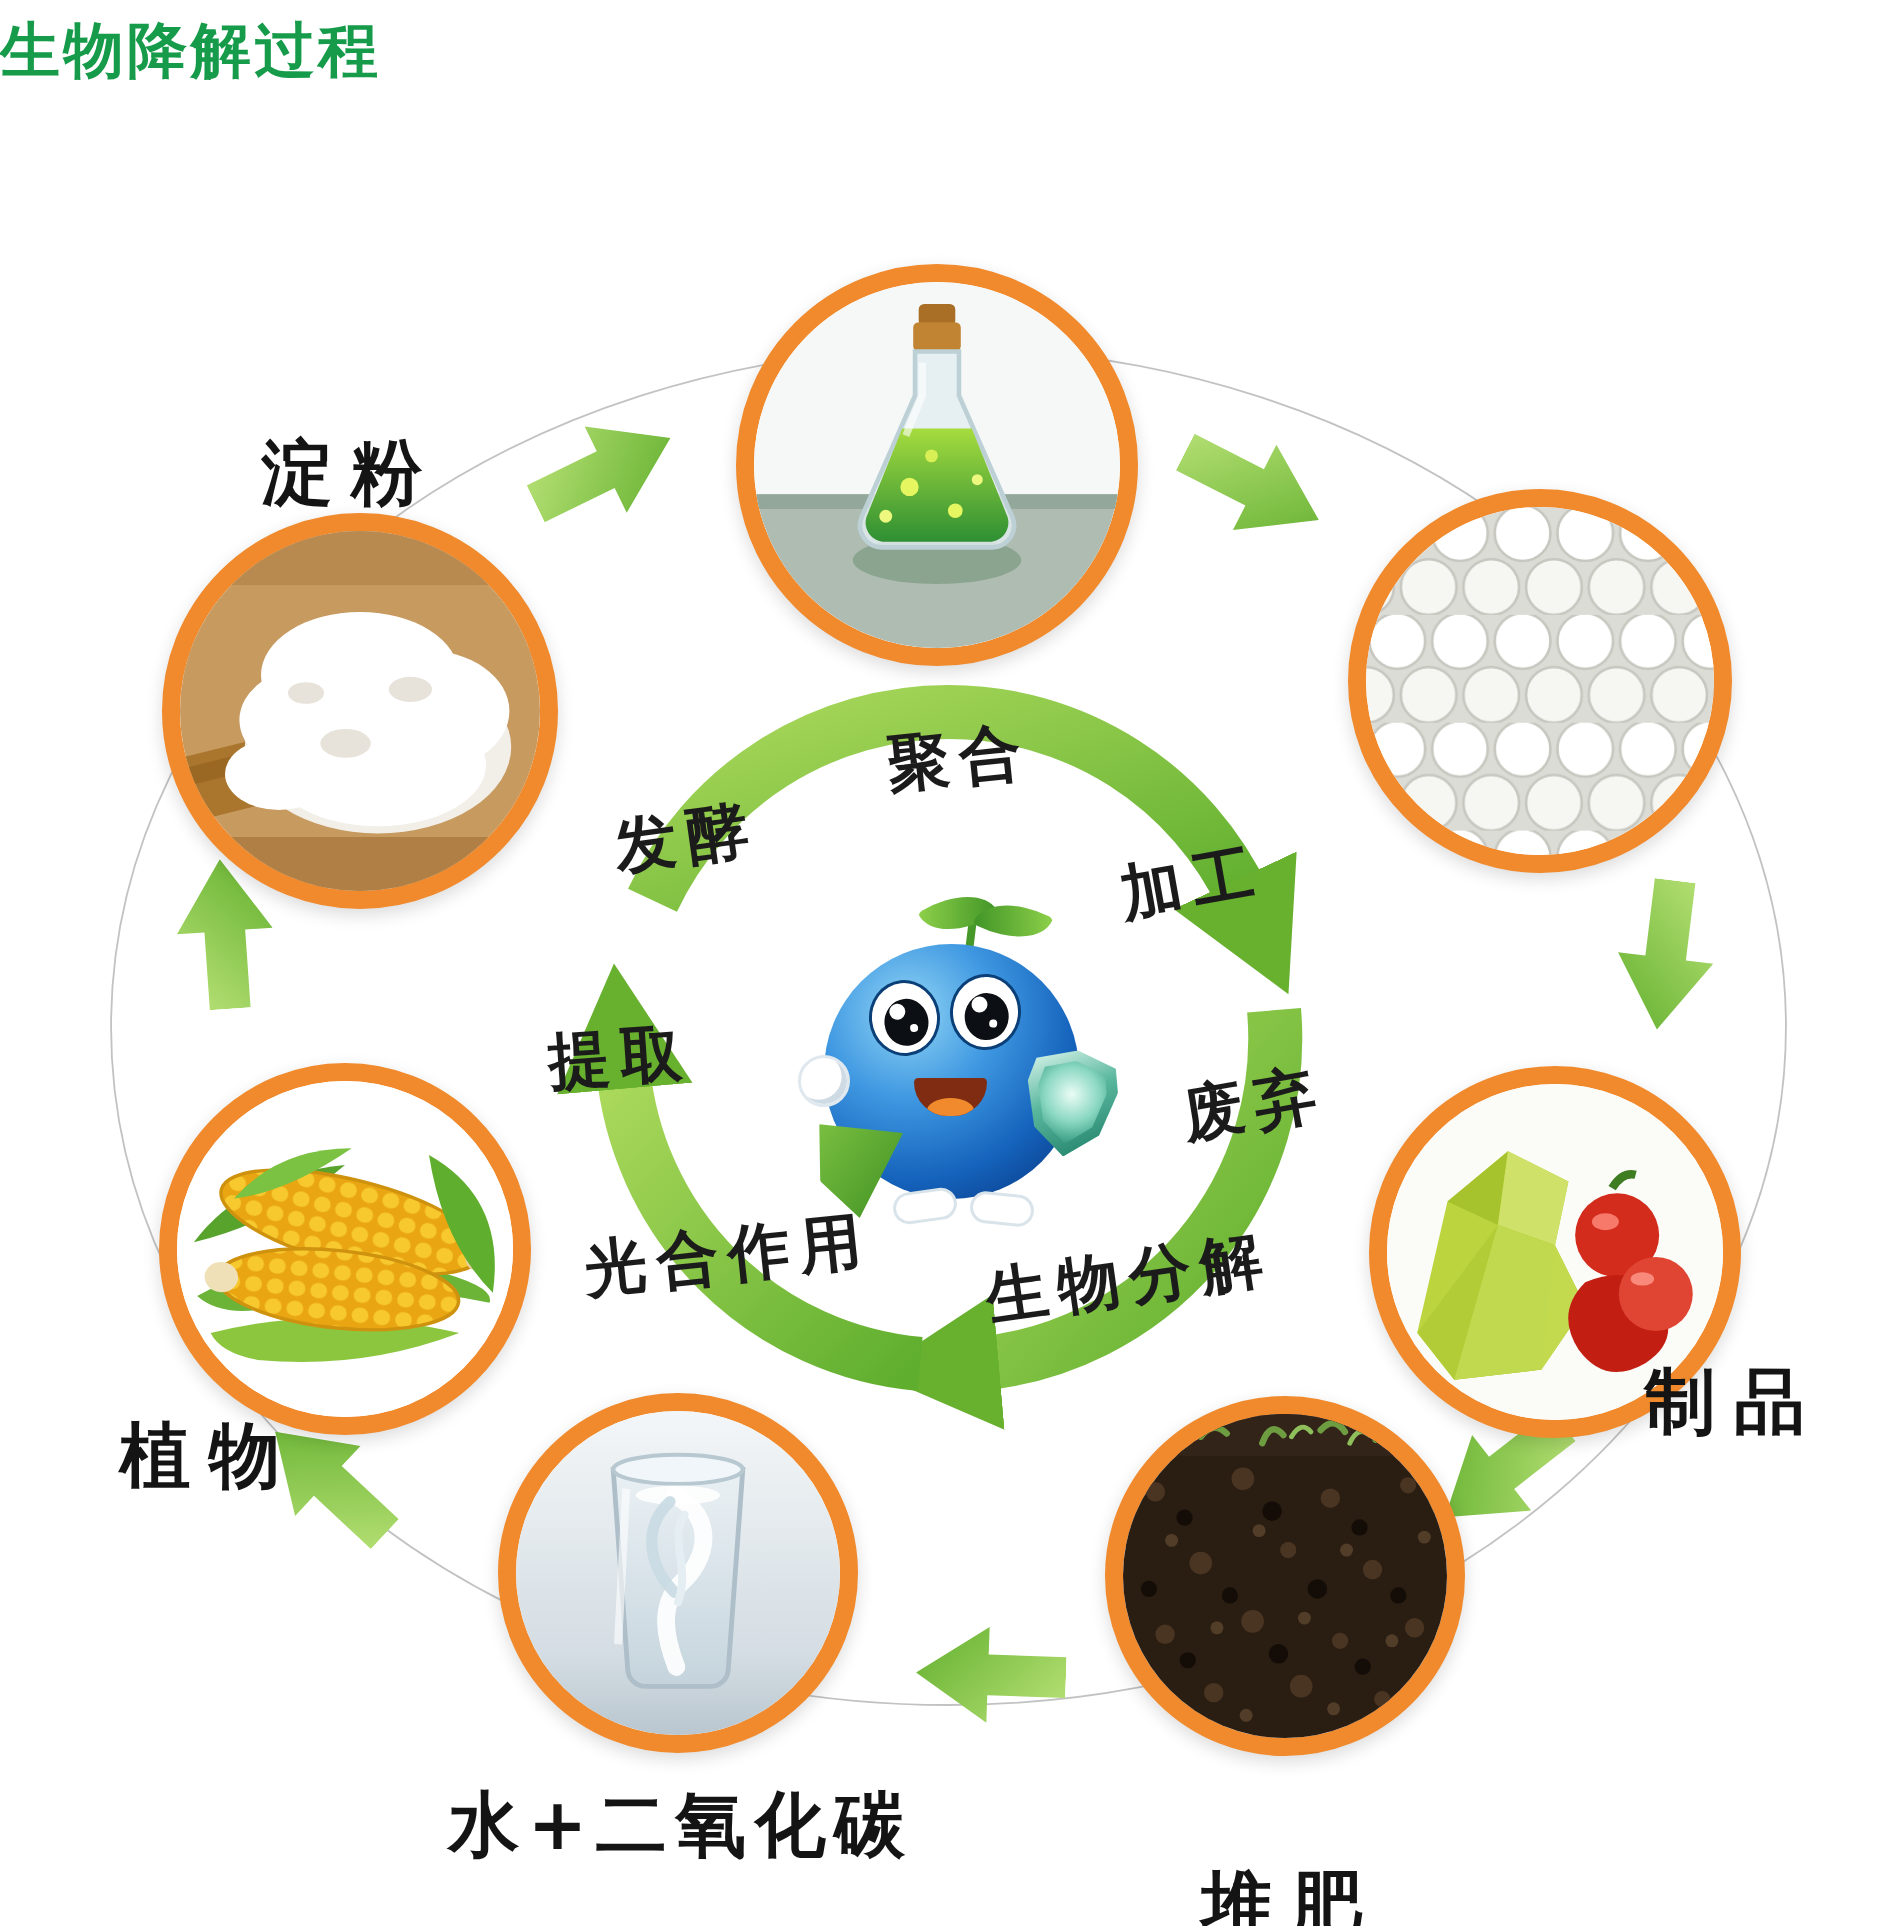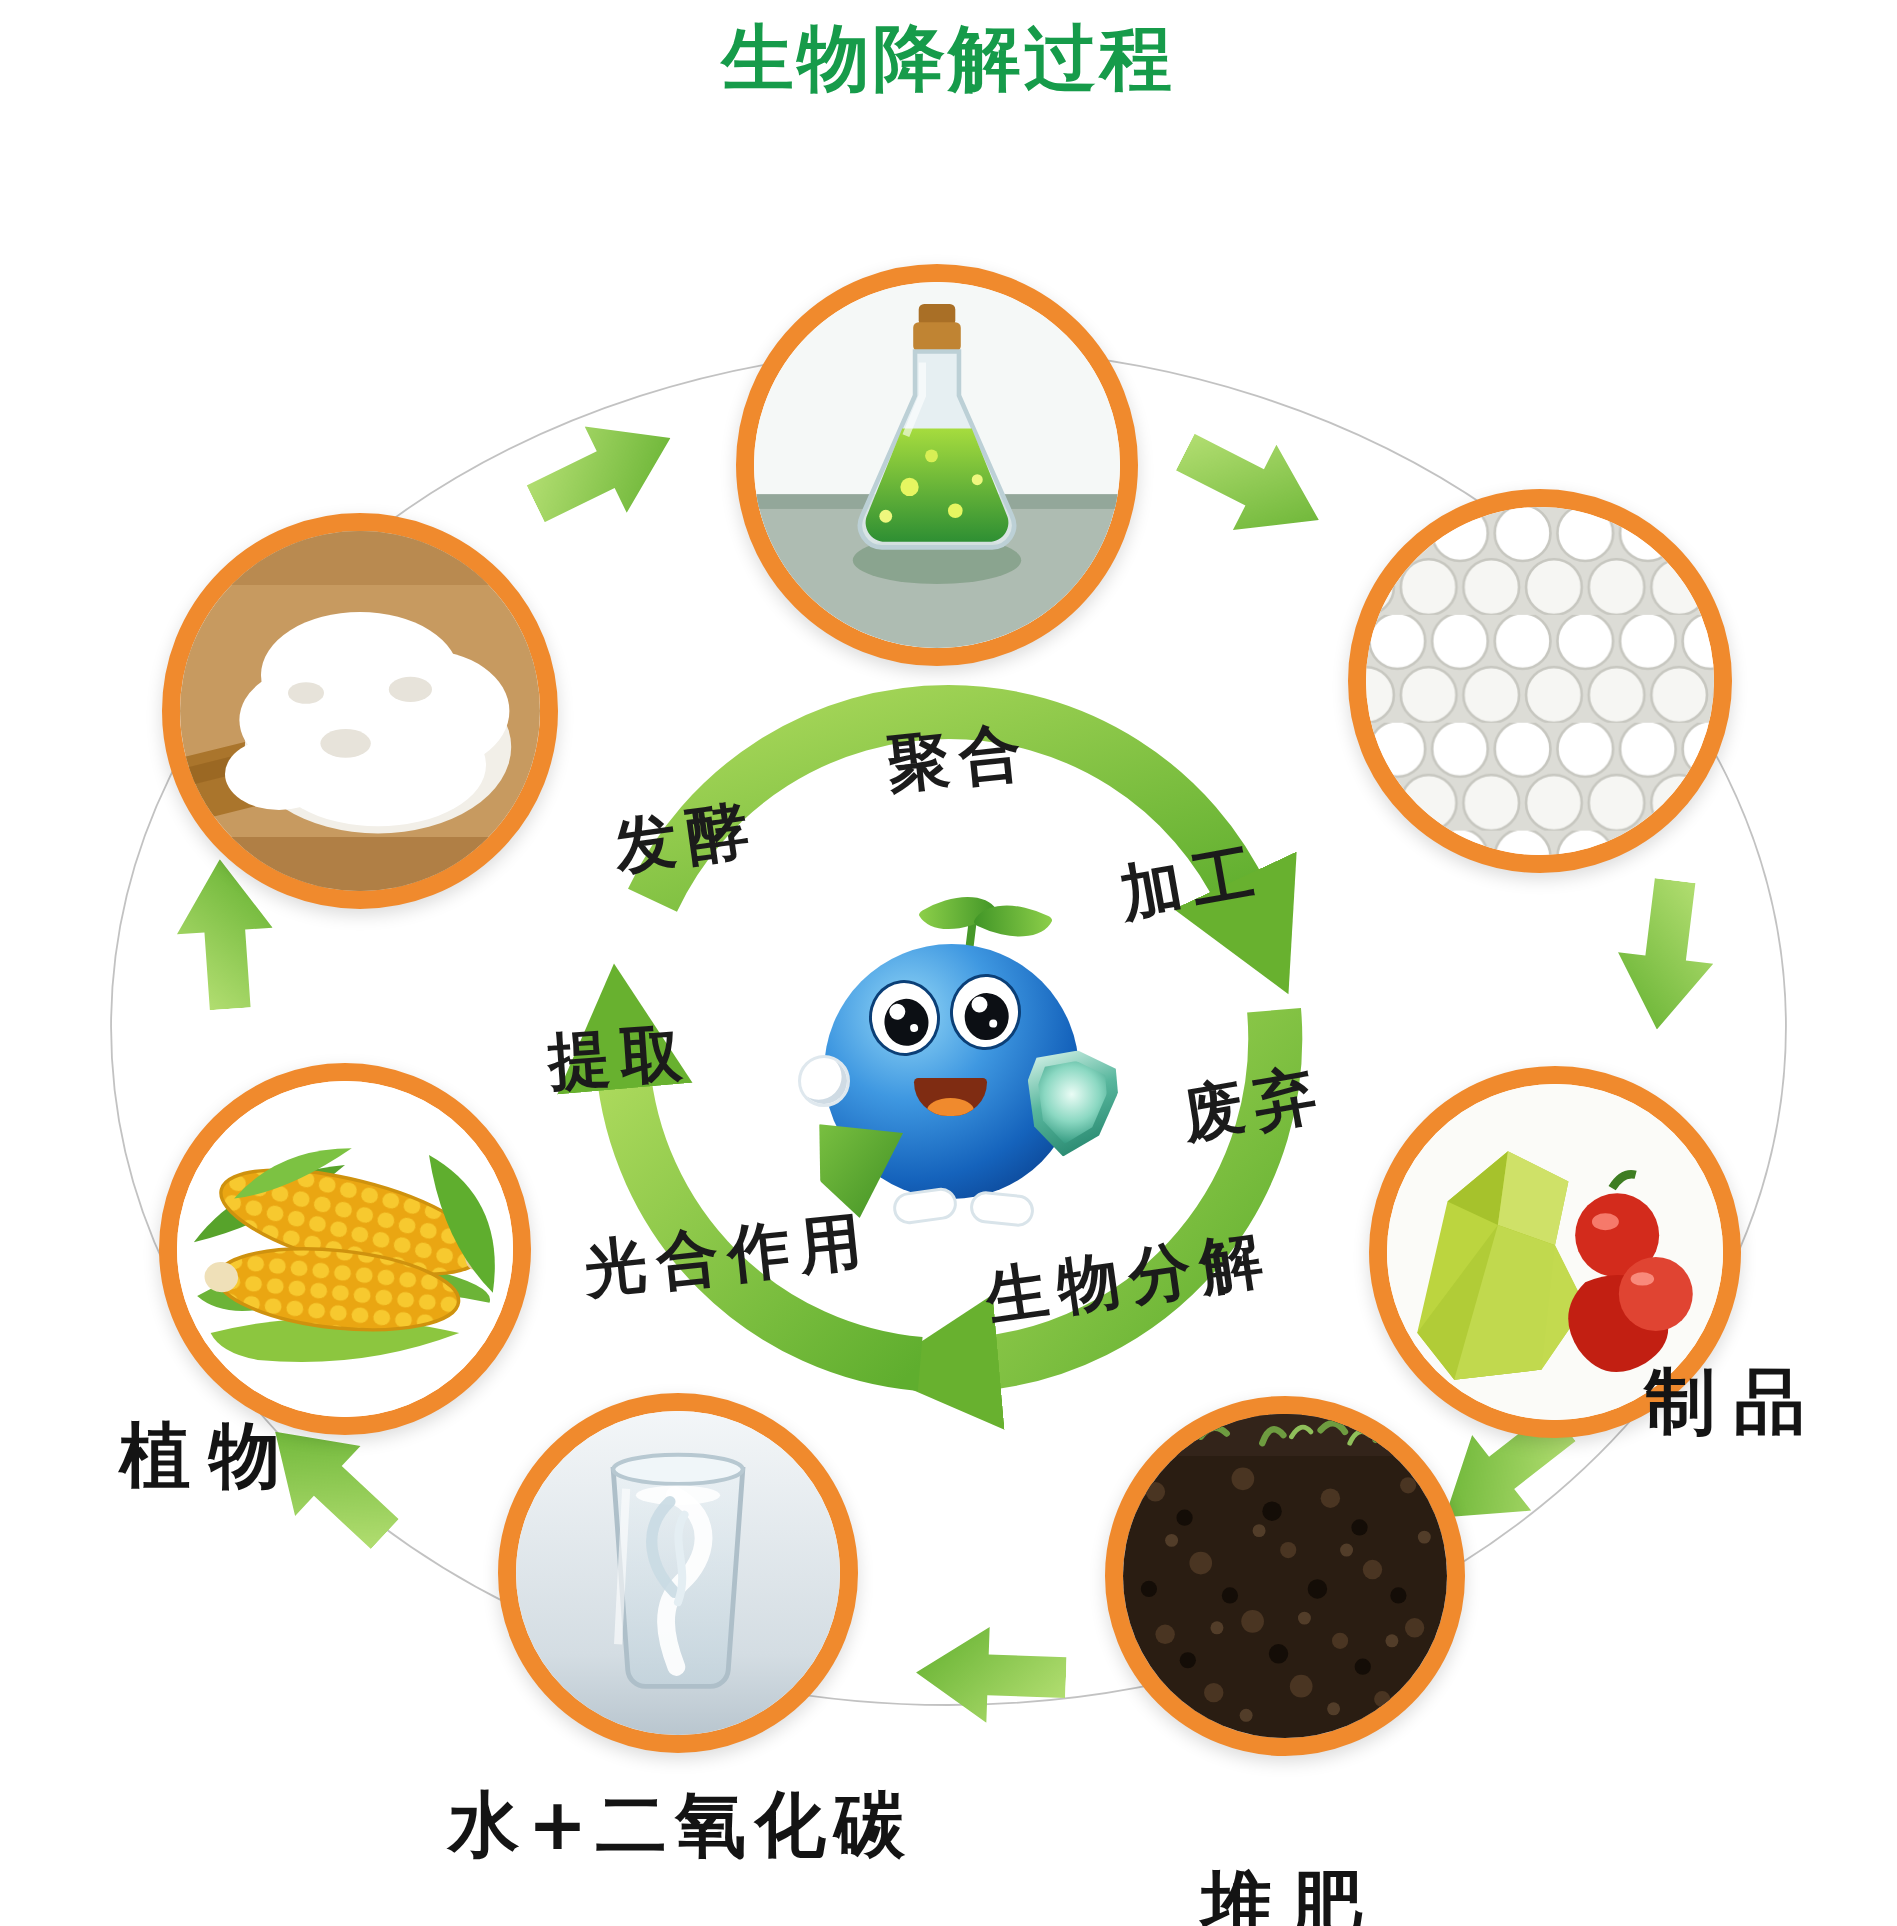--- a/index.html
+++ b/index.html
@@ -1,21 +1,21 @@
 <!DOCTYPE html>
 <html style="--title-green: #169b4a; --ring-orange: #f08a2d; --arrow-green: #6cb32f; --label-black: #141414;font-size:9.6px"><head>
 <meta charset="utf-8">
 <style>
   *{margin:0;padding:0;box-sizing:border-box}
   i,u,b{font-style:normal;text-decoration:none;font-weight:inherit;display:block}
   body{background:#fff;font-family:"DejaVu Sans",sans-serif;color:#141414}
   .canvas{position:relative;width:1897px;height:1926px;background:#ffffff;overflow:hidden}
 
-  .title{position:absolute;top:10.8px;left:0;width:100%;text-align:center;
-         font-size:72px;font-weight:bold;letter-spacing:3.6px;
+  .title{position:absolute;top:10.8px;left:0;width:100%;text-align:left;
+         font-size:60px;font-weight:bold;letter-spacing:3.6px;
          color:var(--title-green,#169b4a);z-index:4}
 
   .connector{position:absolute;left:0;top:0;z-index:0}
   .inner-cycle{position:absolute;left:540px;top:630px;width:817px;height:817px;z-index:1}
 
   .node{position:absolute;border-radius:50%;border:18px solid var(--ring-orange,#f08a2d);
         overflow:hidden;background:#fff;z-index:2;box-shadow:0 6px 17px rgba(0,0,0,.14)}
   .node svg{display:block;width:100%;height:100%}
 
   .nlabel{position:absolute;transform:translate(-50%,-50%);font-size:71px;font-weight:600;
@@ -274,20 +274,21 @@
           <path d="M156 16 q6 -12 14 -3"></path>
       </g>
       <g stroke="#8fbf5a" stroke-width="3" fill="none" stroke-linecap="round">
         <path d="M34 18 q4 -12 11 -6"></path>
           <path d="M104 14 q6 -10 12 -3"></path>
           <path d="M140 18 q5 -11 12 -5"></path>
       </g>
     </svg>
   </div>
 
+  <div class="nlabel" style="left:351px;top:473px">淀粉</div>
   <div class="nlabel" style="left:1734px;top:1402px">制品</div>
   <div class="nlabel" style="left:209px;top:1456px">植物</div>
   <div class="nlabel" style="left:681px;top:1825px;letter-spacing:.12em">水+二氧化碳</div>
   <div class="nlabel" style="left:1291px;top:1904px">堆肥</div>
 
   <div class="plabel" style="left:959px;top:758px;--rot:-6deg">聚合</div>
   <div class="plabel" style="left:1192px;top:883px;--rot:-10deg">加工</div>
   <div class="plabel" style="left:1254px;top:1104px;--rot:-10deg">废弃</div>
   <div class="plabel" style="left:1129px;top:1278px;--rot:-8deg">生物分解</div>
   <div class="plabel" style="left:728px;top:1255px;--rot:-6deg">光合作用</div>

